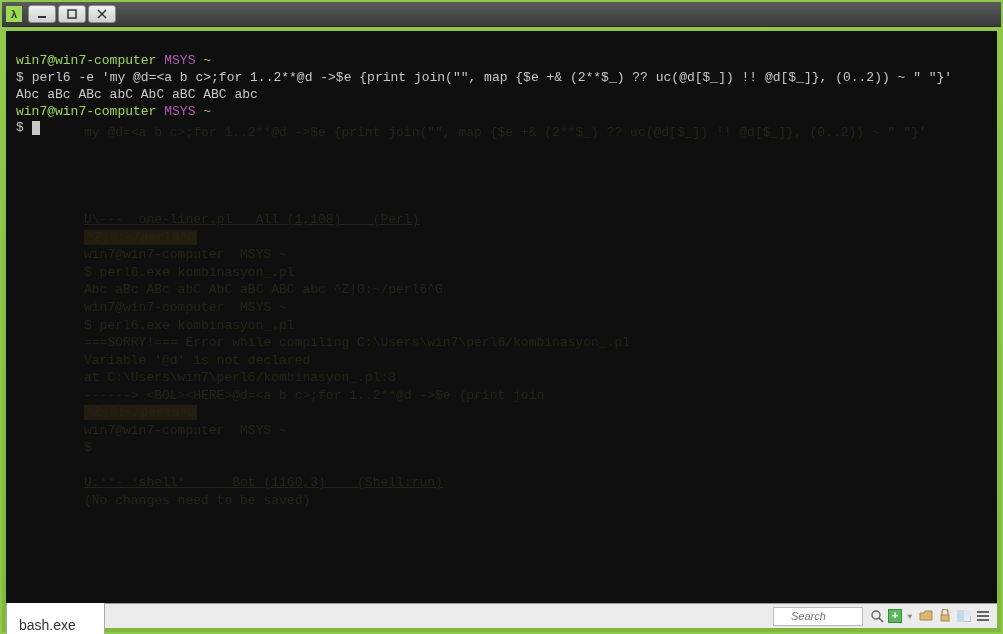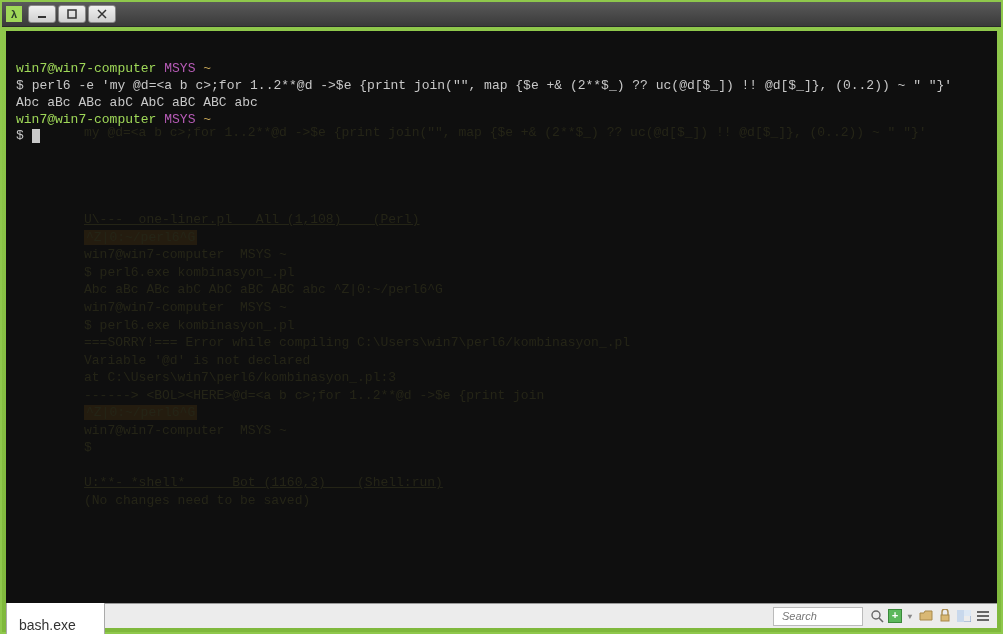--- a/index.html
+++ b/index.html
@@ -55,21 +55,21 @@
     justify-content: center;
     font-size: 10px;
     color: #333;
     cursor: pointer;
   }
   .terminal {
     flex: 1;
     background: #0f0f0f;
     color: #c8c8c8;
     font-size: 13px;
-    padding: 13px 10px;
+    padding: 5px 10px;
     line-height: 1.3;
     white-space: pre;
     overflow: hidden;
     margin: 4px 4px 0 4px;
     position: relative;
   }
   .ghost-layer {
     position: absolute;
     left: 78px;
     top: 75px;
@@ -105,21 +105,21 @@
   }
   .status-spacer { flex: 1; }
   .search-box {
     width: 90px;
     height: 19px;
     border: 1px solid #bbb;
     background: #fff;
     font-size: 11px;
     color: #999;
     font-style: italic;
-    padding: 0 8px;
+    padding: 0 17px;
     font-family: 'Segoe UI', sans-serif;
   }
   .status-icons {
     display: flex;
     gap: 3px;
     align-items: center;
     padding: 0 6px;
   }
   .status-icon {
     width: 16px;

